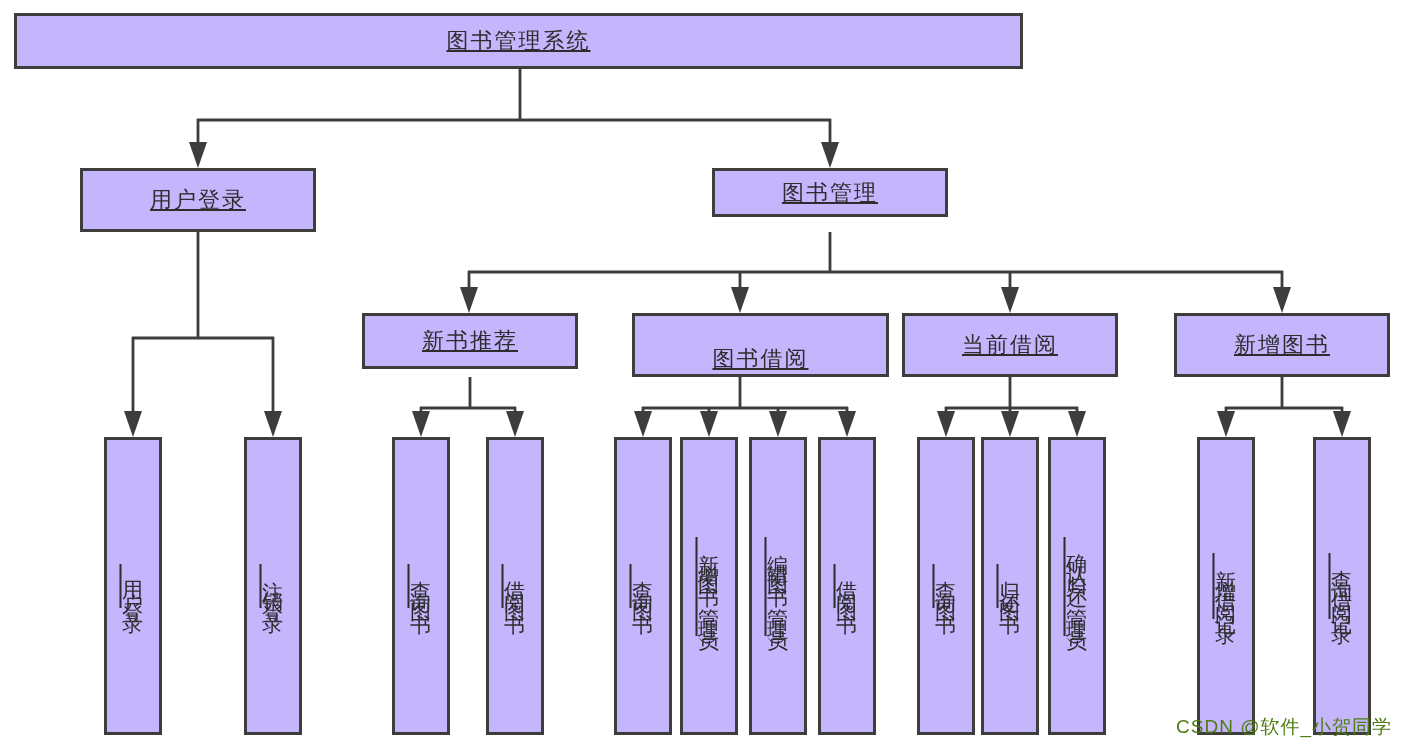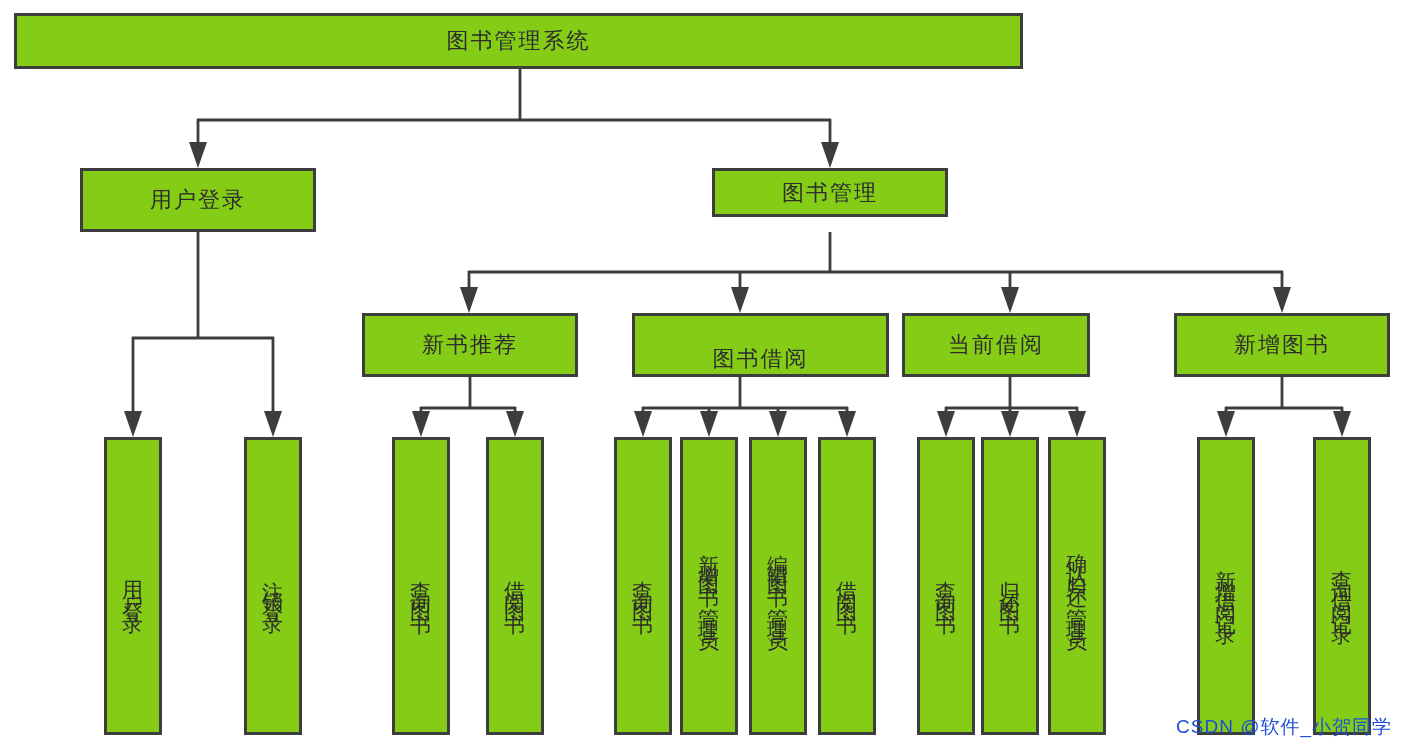--- a/index.html
+++ b/index.html
@@ -17,48 +17,49 @@
   }
   #connector-layer {
     position: absolute;
     left: 0; top: 0;
     width: 1405px; height: 747px;
     pointer-events: none;
   }
   .node {
     position: absolute;
     box-sizing: border-box;
-    background: #84cc16;
+    background: #c4b5fd;
     border: 3px solid #3d3d3d;
     display: flex;
     align-items: center;
     justify-content: center;
     color: #2d2d2d;
     z-index: 2;
+    text-decoration: underline;
   }
   .h-node span {
     font-size: 22px;
     letter-spacing: 2px;
     white-space: nowrap;
   }
   .v-node span {
     writing-mode: vertical-rl;
     text-orientation: mixed;
     font-size: 21px;
     letter-spacing: 11px;
     line-height: 1;
     white-space: nowrap;
   }
   #watermark {
     position: absolute;
     top: 714px;
     right: 13px;
     font-size: 19px;
     letter-spacing: 1px;
-    color: #1d4ed8;
+    color: #4d7c0f;
     z-index: 5;
     white-space: nowrap;
   }
 </style>
 </head>
 <body>
 
 <div id="page">
 
   <svg id="connector-layer" viewBox="0 0 1405 747" xmlns="http://www.w3.org/2000/svg">
@@ -105,27 +106,27 @@
     <span>图书管理系统</span>
   </div>
 
   <div class="node h-node" style="left:80px; top:168px; width:236px; height:64px;">
     <span>用户登录</span>
   </div>
   <div class="node h-node" style="left:712px; top:168px; width:236px; height:49px;">
     <span>图书管理</span>
   </div>
 
-  <div class="node h-node" style="left:362px; top:313px; width:216px; height:64px;">
+  <div class="node h-node" style="left:362px; top:313px; width:216px; height:56px;">
     <span>新书推荐</span>
   </div>
   <div class="node h-node" style="left:632px; top:313px; width:257px; height:64px;align-items:flex-end;">
     <span>图书借阅</span>
   </div>
-  <div class="node h-node" style="left:902px; top:313px; width:188px; height:64px;">
+  <div class="node h-node" style="left:902px; top:313px; width:216px; height:64px;">
     <span>当前借阅</span>
   </div>
   <div class="node h-node" style="left:1174px; top:313px; width:216px; height:64px;">
     <span>新增图书</span>
   </div>
 
   <div class="node v-node" style="left:104px; top:437px; width:58px; height:298px;">
     <span>用户登录</span>
   </div>
   <div class="node v-node" style="left:244px; top:437px; width:58px; height:298px;">

